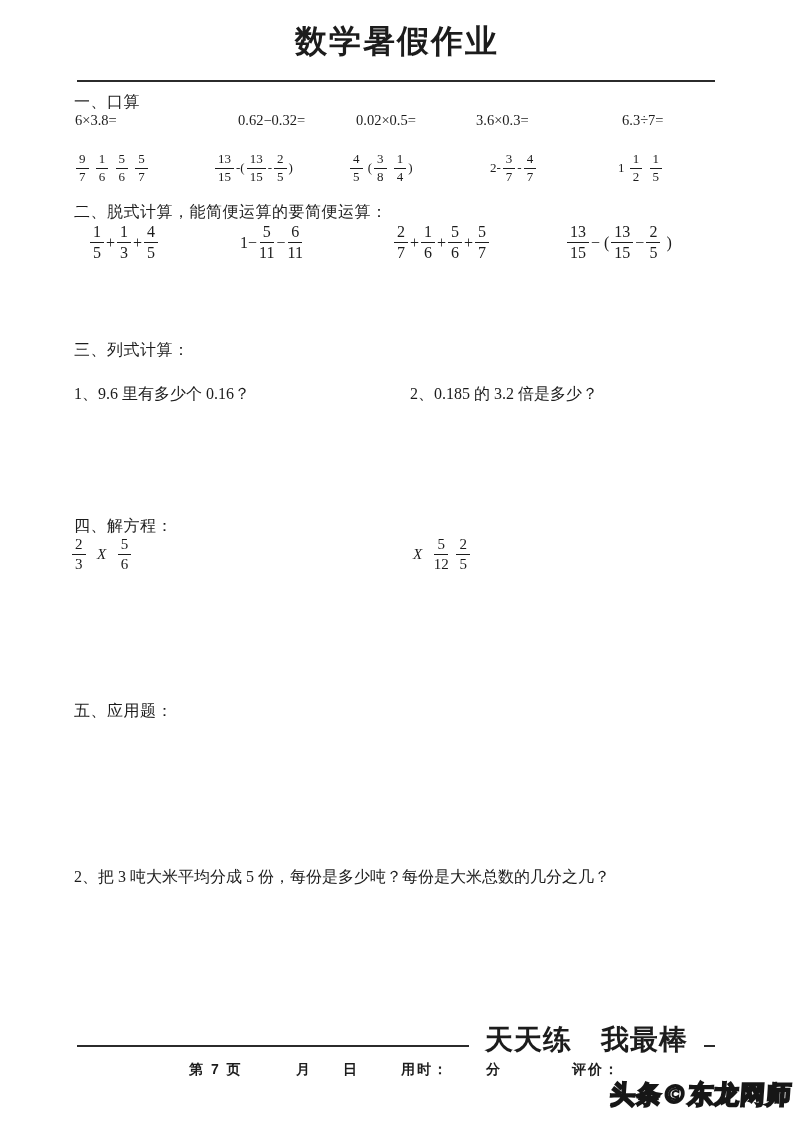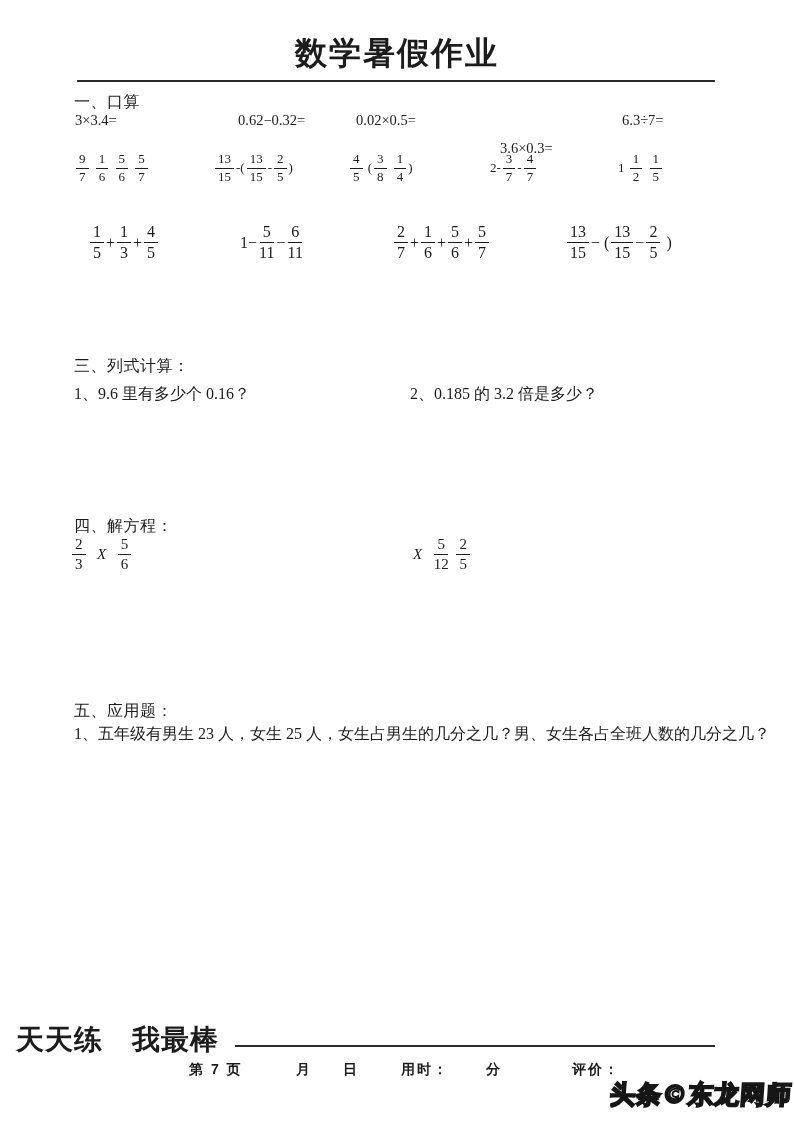--- a/index.html
+++ b/index.html
@@ -3,38 +3,38 @@
 <meta charset="utf-8">
 <style>
   html,body { margin:0; padding:0; background:#ffffff; }
   .page {
     position:relative; width:794px; height:1123px; background:#ffffff;
     color:#1c1c1c; font-family:"Liberation Serif","DejaVu Serif",serif;
     overflow:hidden;
   }
   .abs { position:absolute; }
   .title {
-    left:0; top:36px; width:794px; text-align:center;
+    left:0; top:24px; width:794px; text-align:center;
     font-family:"Liberation Sans","DejaVu Sans",sans-serif;
     font-weight:900; font-size:32px; letter-spacing:2px; line-height:1.1;
   }
   .rule { border-top:2px solid #2b2b2b; height:0; }
   .label { font-size:16px; letter-spacing:0.5px; }
   .oral { font-size:14.5px; }
   .text { font-size:16px; }
   .math { display:inline-flex; align-items:center; }
   .m-s1 { font-size:13px; }
   .m-s2 { font-size:16px; }
   .m-s4 { font-size:15px; }
   .frac { display:inline-flex; flex-direction:column; align-items:center; margin:0 2px; line-height:1.15; }
   .fn { border-bottom:1px solid #1c1c1c; padding:0 3px 1px 3px; }
   .fd { padding-top:1px; }
   .op { white-space:pre; }
   .var { font-style:italic; padding:0 2px; }
-  .slogan-wrap { left:0; top:1024px; width:704px; text-align:left; z-index:2; }
+  .slogan-wrap { left:0; top:1024px; width:704px; text-align:right; z-index:2; }
   .slogan {
     display:inline-block; background:#ffffff; padding:0 16px;
     font-family:"Liberation Sans","DejaVu Sans",sans-serif;
     font-weight:900; font-size:28px; letter-spacing:1px; line-height:1.15;
   }
   .ffield {
     font-family:"Liberation Sans","DejaVu Sans",sans-serif;
     font-weight:bold; font-size:14px; letter-spacing:2px;margin-left:9px;
   }
   .watermark {
@@ -47,24 +47,24 @@
 </style>
 </head>
 <body>
 
 <div class="page">
 
   <div class="abs title">数学暑假作业</div>
   <div class="abs rule" style="left:77px; top:80px; width:638px;"></div>
 
   <div class="abs label" style="left:74px; top:92px;">一、口算</div>
-  <span class="abs oral" style="left:75px;  top:112px;">3×3.4=</span>
+  <span class="abs oral" style="left:75px;  top:112px;">6×3.8=</span>
   <span class="abs oral" style="left:238px; top:112px;">0.62−0.32=</span>
   <span class="abs oral" style="left:356px; top:112px;">0.02×0.5=</span>
-  <span class="abs oral" style="left:500px; top:112px;margin-top:28px;">3.6×0.3=</span>
+  <span class="abs oral" style="left:476px; top:112px;">3.6×0.3=</span>
   <span class="abs oral" style="left:622px; top:112px;">6.3÷7=</span>
 
   <span class="abs math m-s1" style="left:74px;  top:152px;">
       <span class="frac">
         <span class="fn">9</span>
         <span class="fd">7</span>
       </span>
       <span class="op"> </span>
       <span class="frac">
         <span class="fn">1</span>
@@ -133,20 +133,21 @@
         <span class="fn">1</span>
         <span class="fd">2</span>
       </span>
       <span class="op"> </span>
       <span class="frac">
         <span class="fn">1</span>
         <span class="fd">5</span>
       </span>
     </span>
 
+  <div class="abs label" style="left:74px; top:202px;">二、脱式计算，能简便运算的要简便运算：</div>
   <span class="abs math m-s2" style="left:88px;  top:223px;">
       <span class="frac">
         <span class="fn">1</span>
         <span class="fd">5</span>
       </span>
       <span class="op">+</span>
       <span class="frac">
         <span class="fn">1</span>
         <span class="fd">3</span>
       </span>
@@ -200,21 +201,21 @@
         <span class="fd">15</span>
       </span>
       <span class="op">−</span>
       <span class="frac">
         <span class="fn">2</span>
         <span class="fd">5</span>
       </span>
       <span class="op"> )</span>
     </span>
 
-  <div class="abs label" style="left:74px; top:356px;text-align:right;">三、列式计算：</div>
+  <div class="abs label" style="left:74px; top:340px;text-align:right;">三、列式计算：</div>
   <span class="abs text" style="left:74px;  top:384px;">1、9.6 里有多少个 0.16？</span>
   <span class="abs text" style="left:410px; top:384px;">2、0.185 的 3.2 倍是多少？</span>
 
   <div class="abs label" style="left:74px; top:516px;">四、解方程：</div>
   <span class="abs math m-s4" style="left:70px;  top:536px;">
       <span class="frac">
         <span class="fn">2</span>
         <span class="fd">3</span>
       </span>
       <span class="op">  </span>
@@ -233,21 +234,21 @@
         <span class="fd">12</span>
       </span>
       <span class="op"> </span>
       <span class="frac">
         <span class="fn">2</span>
         <span class="fd">5</span>
       </span>
     </span>
 
   <div class="abs label" style="left:74px; top:701px;">五、应用题：</div>
-  <span class="abs text" style="left:74px; top:724px; width:706px;">1、五年级有男生 23 人，女生 25 人，女生占男生的几分之几？男、女生各占全班人数的几分之几？</span>
+  <span class="abs text" style="left:74px; top:867px; width:706px;">2、把 3 吨大米平均分成 5 份，每份是多少吨？每份是大米总数的几分之几？</span>
 
   <div class="abs rule" style="left:77px; top:1045px; width:638px; z-index:1;"></div>
   <div class="abs slogan-wrap">
     <span class="slogan">天天练　我最棒</span>
   </div>
   <span class="abs ffield" style="left:180px; top:1061px;">第 7 页</span>
   <span class="abs ffield" style="left:287px; top:1061px;">月</span>
   <span class="abs ffield" style="left:334px; top:1061px;">日</span>
   <span class="abs ffield" style="left:392px; top:1061px;">用时：</span>
   <span class="abs ffield" style="left:477px; top:1061px;">分</span>

